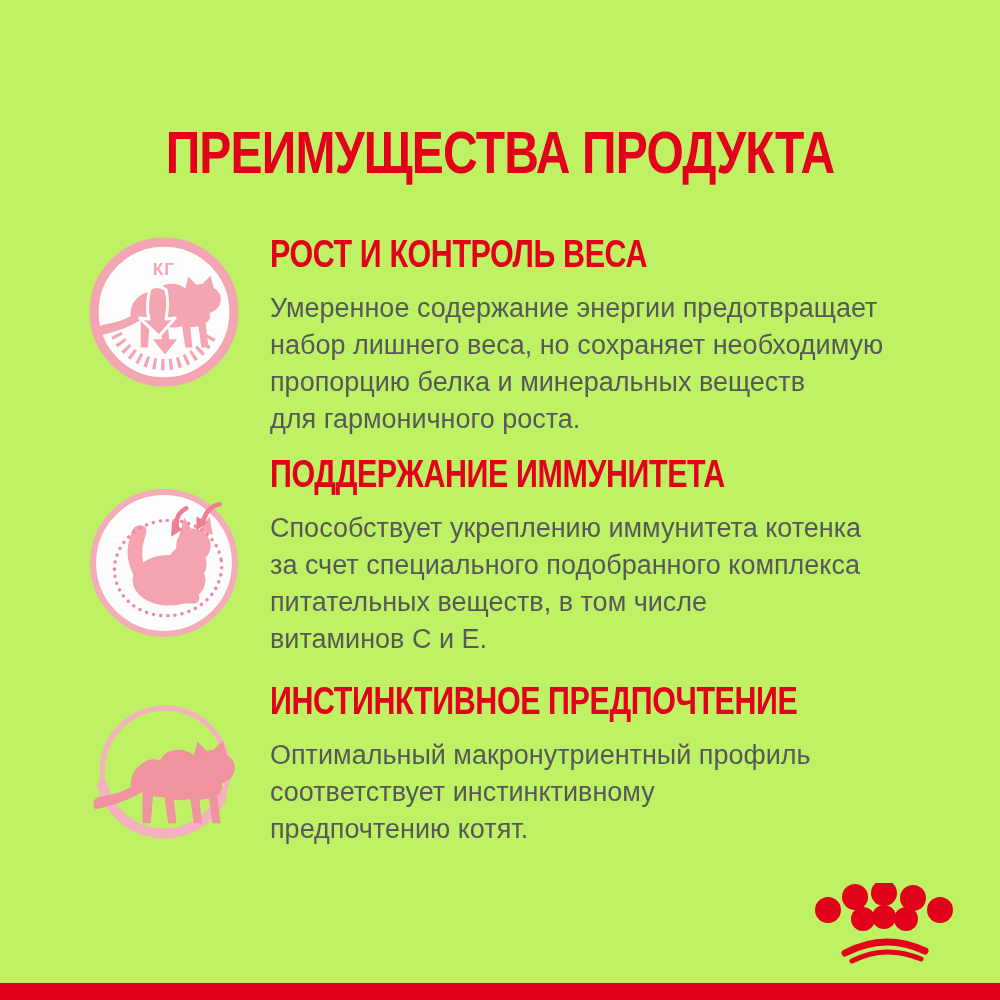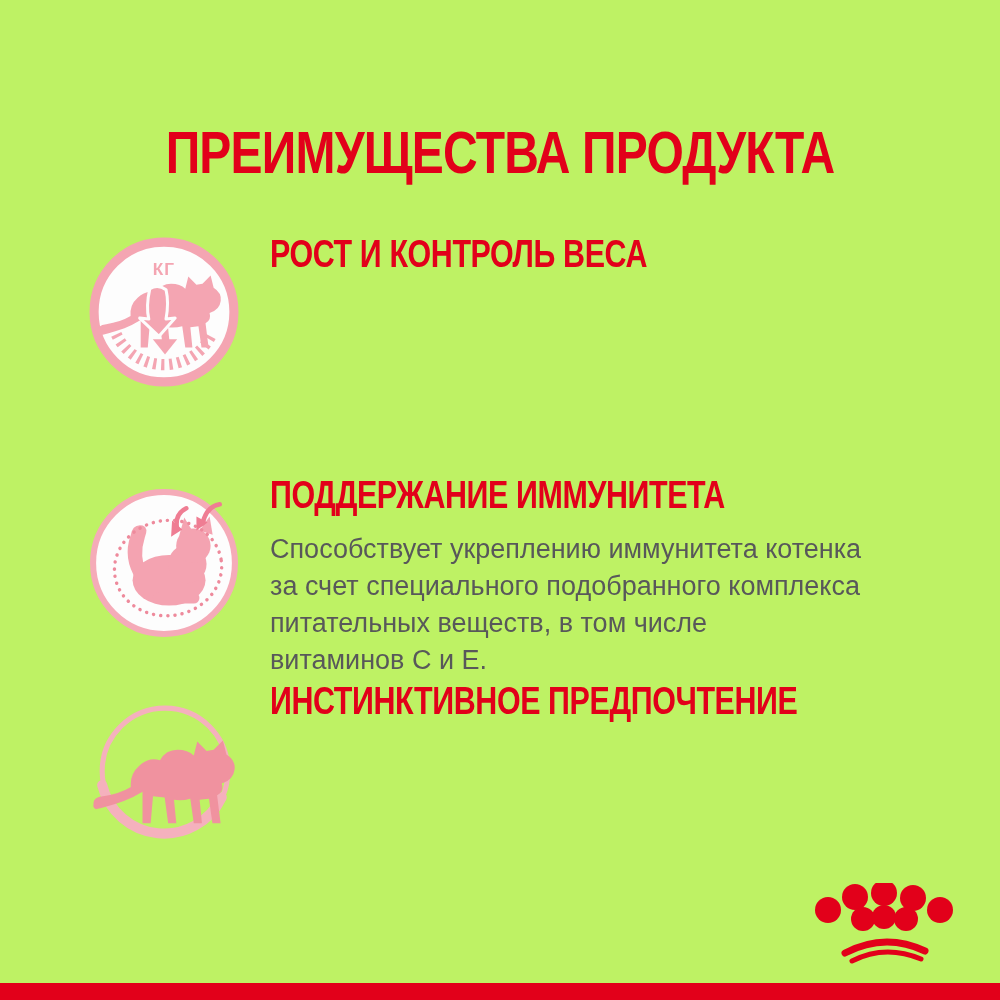--- a/index.html
+++ b/index.html
@@ -21,21 +21,21 @@
   }
 
   .icon-wrap{position:absolute;left:88px;width:152px;height:152px;}
   .icon1{top:236px;}
   .icon2{top:487px;}
   .icon3{top:698px;}
   .icon-wrap svg{display:block;width:152px;height:152px;}
 
   .text-block{position:absolute;left:270px;width:690px;}
   .t1{top:232px;}
-  .t2{top:473px;}
+  .t2{top:452px;}
   .t3{top:679px;}
 
   .benefit-heading{
     margin:0;
     font-size:39px;font-weight:bold;color:#e2001a;
     letter-spacing:-0.5px;white-space:nowrap;
     transform:scaleX(0.78);transform-origin:left top;
   }
   .benefit-body{
     margin:14px 0 0 0;
@@ -63,20 +63,24 @@
       <circle cx="75" cy="75" r="69" fill="#fdfdfd" stroke="#f4a5b2" stroke-width="9"></circle>
       <text x="75" y="38" text-anchor="middle" font-size="17" font-weight="bold" letter-spacing="1" fill="#f4a5b2">КГ</text>
       <path fill="#f4a5b2" d="M10 94 Q9 88 18 87 Q32 85 42 79 Q41 68 49 61 Q57 53 67 56 Q72 47 82 47 Q91 47 96 52 L99 40 L107 48 L113 47 L121 39 L124 51 Q132 56 131 64 Q130 73 120 76 Q122 83 116 86 L119 110 L112 110 L109 89 L101 90 L103 110 L96 110 L93 89 Q86 91 79 90 L81 110 L74 110 L71 88 L61 87 L59 110 L52 110 L52 83 Q44 88 36 91 Q18 97 12 98 Q9 97 10 94 Z"></path>
       <path fill="#f4a5b2" stroke="#fdfdfd" stroke-width="3" stroke-linejoin="round" d="M61 52 Q57 70 60 82 L51 81 L70 99 L86 81 L77 82 Q80 66 77 53 Q69 47 61 52 Z"></path>
       <polygon points="64,102 88,102 76,117" fill="#f4a5b2"></polygon>
       <path d="M27.9 97 A52 52 0 0 0 122.1 97" fill="none" stroke="#f4a5b2" stroke-width="11" stroke-dasharray="3.2 4.8"></path>
     </svg>
   </div>
   <div class="text-block t1">
     <h2 class="benefit-heading">РОСТ И КОНТРОЛЬ ВЕСА</h2>
+    <p class="benefit-body">Умеренное содержание энергии предотвращает
+набор лишнего веса, но сохраняет необходимую
+пропорцию белка и минеральных веществ
+для гармоничного роста.</p>
   </div>
 
   <div class="icon-wrap icon2">
     <svg viewBox="0 0 150 150">
       <circle cx="75" cy="75" r="70" fill="#fdfdfd" stroke="#f5abb8" stroke-width="6"></circle>
       <g fill="#f4a3b1">
         <path d="M48 92 Q34 70 42 48 Q44 36 54 38 Q60 40 56 50 Q50 68 58 86 Z"></path>
         <ellipse cx="80" cy="92" rx="36" ry="25"></ellipse>
         <circle cx="98" cy="76" r="19"></circle>
         <circle cx="104" cy="58" r="17"></circle>
@@ -105,20 +109,23 @@
 
   <div class="icon-wrap icon3">
     <svg viewBox="0 0 150 150">
       <circle cx="76" cy="72" r="62" fill="none" stroke="#f5b1bd" stroke-width="5"></circle>
       <path d="M14 86 A63 63 0 0 0 132 98" fill="none" stroke="#f5b1bd" stroke-width="10" stroke-linecap="round"></path>
       <path fill="#f0929f" transform="translate(-6,-3) scale(1.15)" d="M10 94 Q9 88 18 87 Q32 85 42 79 Q41 68 49 61 Q57 53 67 56 Q72 47 82 47 Q91 47 96 52 L99 40 L107 48 L113 47 L121 39 L124 51 Q132 56 131 64 Q130 73 120 76 Q122 83 116 86 L119 110 L112 110 L109 89 L101 90 L103 110 L96 110 L93 89 Q86 91 79 90 L81 110 L74 110 L71 88 L61 87 L59 110 L52 110 L52 83 Q44 88 36 91 Q18 97 12 98 Q9 97 10 94 Z"></path>
     </svg>
   </div>
   <div class="text-block t3">
     <h2 class="benefit-heading">ИНСТИНКТИВНОЕ ПРЕДПОЧТЕНИЕ</h2>
+    <p class="benefit-body">Оптимальный макронутриентный профиль
+соответствует инстинктивному
+предпочтению котят.</p>
   </div>
 
   <div class="brand-logo">
     <svg viewBox="0 0 140 85">
       <g fill="#e2001a">
         <circle cx="14" cy="27" r="13"></circle>
         <circle cx="41" cy="14" r="13"></circle>
         <circle cx="70" cy="10" r="13"></circle>
         <circle cx="99" cy="15" r="13"></circle>
         <circle cx="126" cy="27" r="13"></circle>

